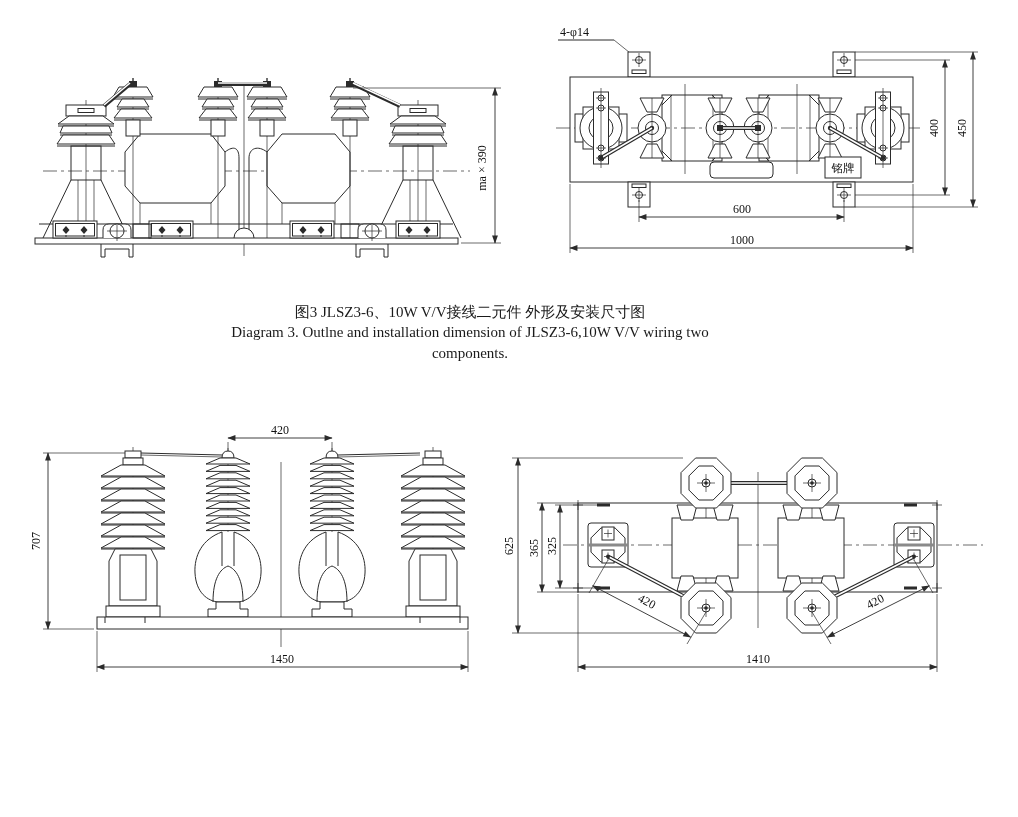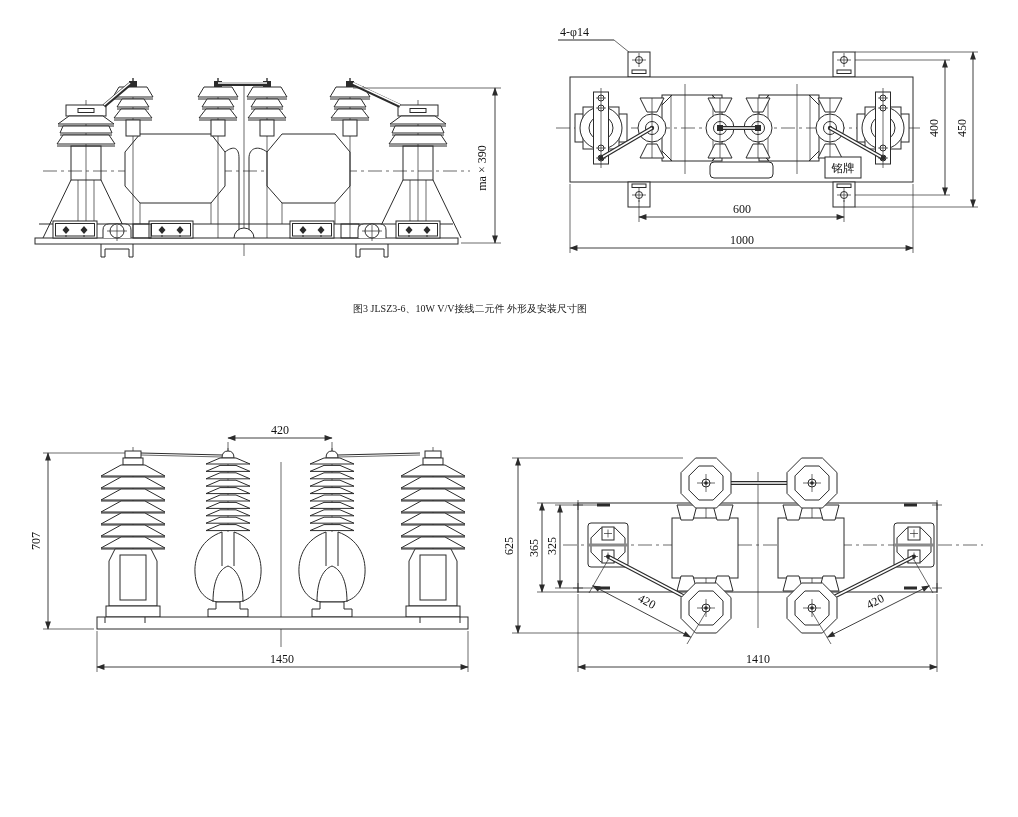--- a/index.html
+++ b/index.html
@@ -10,21 +10,21 @@
   .fw{fill:#fff;}
   .fd{fill:#2b2b2b;stroke:none;}
   .thin{fill:none;stroke:#2b2b2b;stroke-width:.7;}
   .cl{fill:none;stroke:#2b2b2b;stroke-width:.7;stroke-dasharray:14 4 3 4;}
   .dim{fill:none;stroke:#2b2b2b;stroke-width:.9;}
   .hv{stroke:#2b2b2b;stroke-width:4;fill:none;}
   .hc{stroke:#fff;stroke-width:1.6;fill:none;}
   text.d{font:12px "Liberation Serif",serif;fill:#111;}
   text.s{font:11.5px "Liberation Serif",serif;fill:#111;}
   .caption{position:absolute;text-align:center;line-height:1.35;}
-  .cap-zh{font-size:10px;}
+  .cap-zh{font-size:15px;}
   .cap-en{font-size:15px;}
 </style>
 </head>
 <body>
 
 <div class="page">
 
   <svg width="0" height="0" style="position:absolute">
     <defs>
       <marker id="ah" viewBox="0 0 10 10" refX="9.2" refY="5" markerWidth="13" markerHeight="9" orient="auto-start-reverse">
@@ -257,20 +257,21 @@
     <g>
       <line class="thin" x1="303" y1="38" x2="426" y2="38"></line>
         <line class="thin" x1="303" y1="193" x2="426" y2="193"></line>
       <line class="dim" x1="421" y1="38" x2="421" y2="193" marker-start="url(#ah)" marker-end="url(#ah)"></line>
       <text class="d" transform="translate(414,114) rotate(-90)" text-anchor="middle">450</text>
     </g>
   </svg>
 
   <div class="caption" style="left:230px;top:302px;width:480px">
     <div class="cap-zh">图3 JLSZ3-6、10W  V/V接线二元件 外形及安装尺寸图</div>
+    <div class="cap-en">Diagram 3.  Outlne and installation dimension of JLSZ3-6,10W  V/V wiring two components.</div>
   </div>
 
   <svg class="fig" style="left:28px;top:424px" width="460" height="256" viewBox="0 0 460 256">
     <defs>
       <g id="oins">
         <line class="thin" x1="0" y1="-4" x2="0" y2="166"></line>
         <rect class="ln fw" x="-8" y="0" width="16" height="7"></rect>
         <rect class="ln fw" x="-10" y="7" width="20" height="7"></rect>
         <path class="ln fw" d="M-12,14 L12,14 L32,25 L-32,25 Z"></path>
           <line class="ln" x1="-32" y1="26" x2="32" y2="26"></line>

